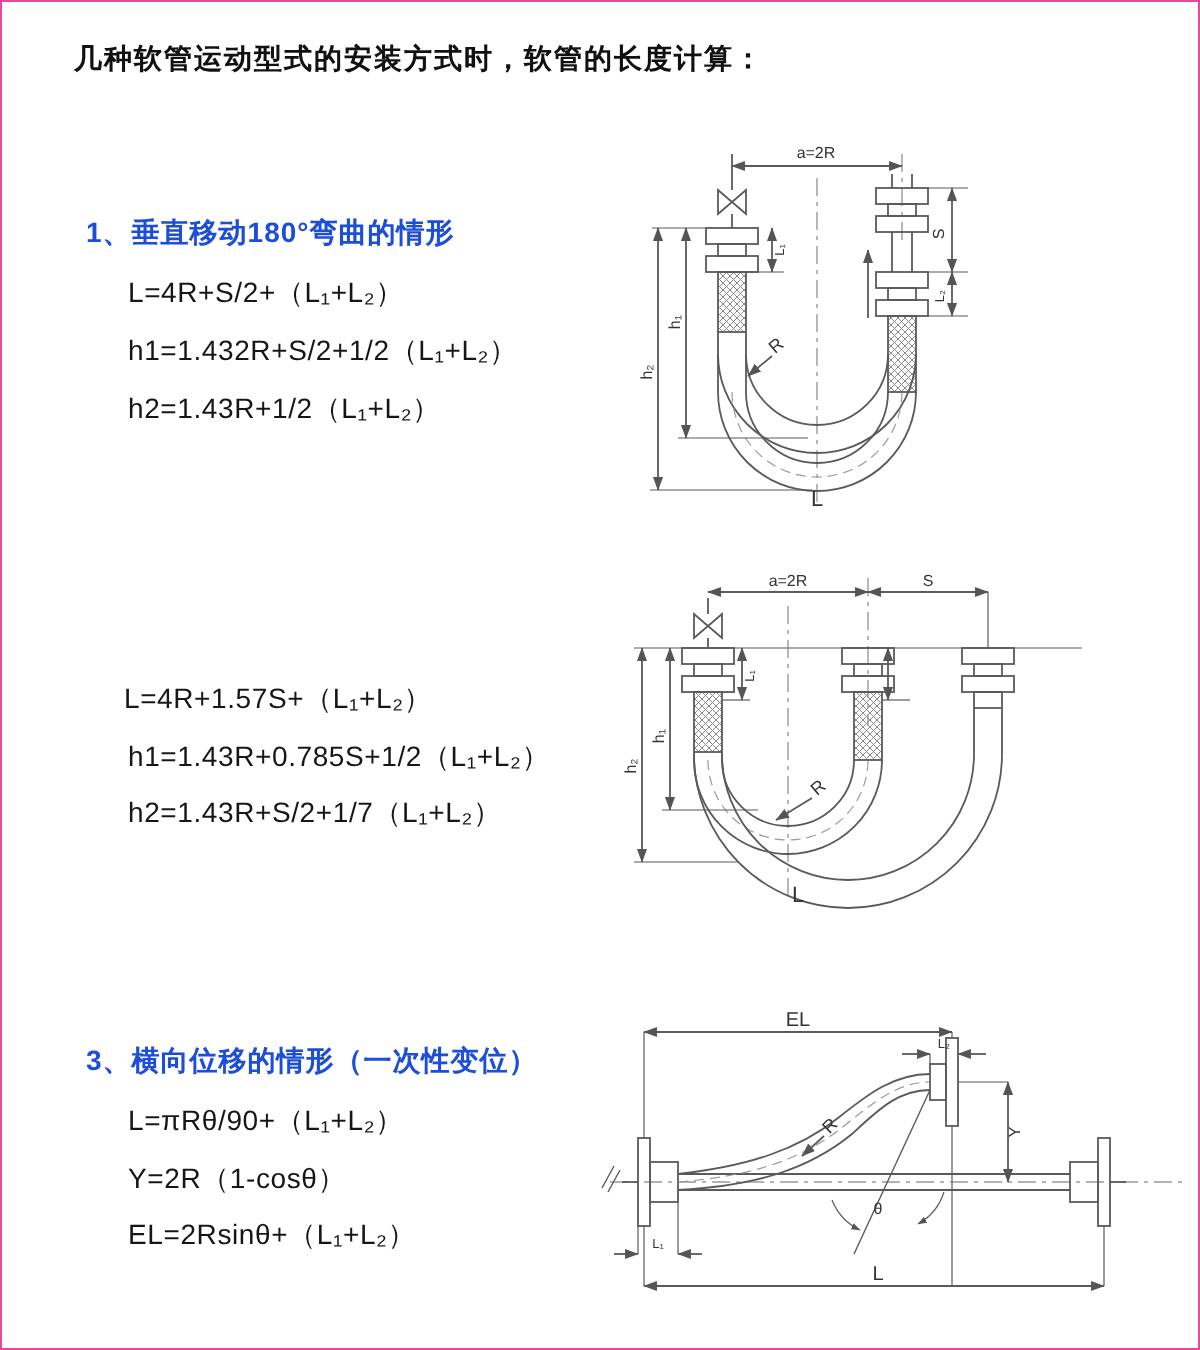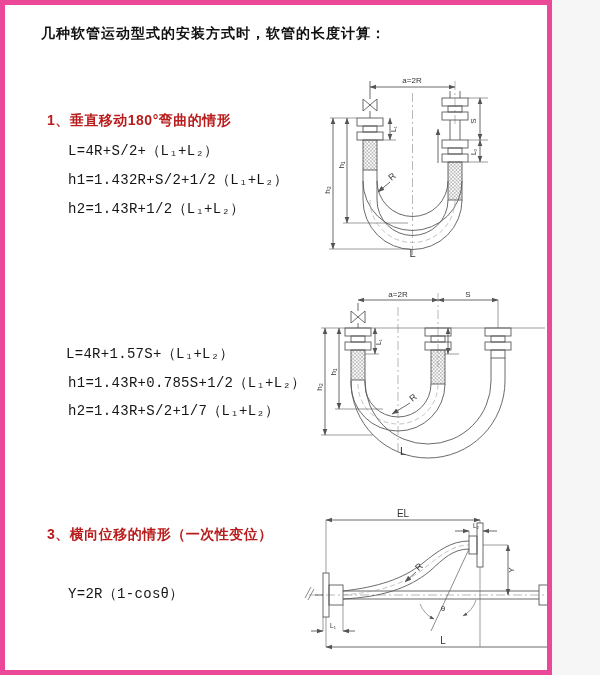--- a/index.html
+++ b/index.html
@@ -2,38 +2,38 @@
 <html><head>
 <meta charset="utf-8">
 <style>
   html,body{margin:0;padding:0;}
   body{
     width:600px;height:675px;
     background:#f6f6f6;
     font-family:"Liberation Sans","DejaVu Sans",sans-serif;
   }
   #page{
-    position:relative;width:552px;height:675px;
+    position:relative;width:600px;height:675px;
     background:#ffffff;
-    border:5px solid #ec4899;box-sizing:border-box;
+    border:1px solid #ec4899;box-sizing:border-box;
     overflow:hidden;
     color:#1a1a1a;
   }
   .doc-title{
     position:absolute;left:36px;top:20px;
     font-size:14px;font-weight:bold;letter-spacing:1px;color:#111;
     white-space:nowrap;
   }
   .sec-heading{
-    position:absolute;font-size:14px;font-weight:bold;color:#b91c1c;
+    position:absolute;font-size:14px;font-weight:bold;color:#1d4ed8;
     letter-spacing:0.5px;white-space:nowrap;
   }
   .formula{
     position:absolute;font-size:14px;color:#161616;
-    letter-spacing:0.3px;white-space:nowrap;font-family:Liberation Mono, monospace;
+    letter-spacing:0.3px;white-space:nowrap;
   }
   svg{position:absolute;overflow:visible;}
   svg text{fill:#333;font-family:"Liberation Sans","DejaVu Sans",sans-serif;}
 </style>
 </head>
 <body>
 
 <div id="page">
 
   <div class="doc-title">几种软管运动型式的安装方式时，软管的长度计算：</div>
@@ -41,21 +41,23 @@
   <div class="sec-heading" style="left:42px;top:107px">1、垂直移动180°弯曲的情形</div>
   <div class="formula" style="left:63px;top:137px">L=4R+S/2+（L₁+L₂）</div>
   <div class="formula" style="left:63px;top:166px">h1=1.432R+S/2+1/2（L₁+L₂）</div>
   <div class="formula" style="left:63px;top:195px">h2=1.43R+1/2（L₁+L₂）</div>
 
   <div class="formula" style="left:61px;top:340px">L=4R+1.57S+（L₁+L₂）</div>
   <div class="formula" style="left:63px;top:369px">h1=1.43R+0.785S+1/2（L₁+L₂）</div>
   <div class="formula" style="left:63px;top:397px">h2=1.43R+S/2+1/7（L₁+L₂）</div>
 
   <div class="sec-heading" style="left:42px;top:521px">3、横向位移的情形（一次性变位）</div>
+  <div class="formula" style="left:63px;top:551px">L=πRθ/90+（L₁+L₂）</div>
   <div class="formula" style="left:63px;top:580px">Y=2R（1-cosθ）</div>
+  <div class="formula" style="left:63px;top:608px">EL=2Rsinθ+（L₁+L₂）</div>
 
   <svg style="left:315px;top:60px" width="275" height="200" viewBox="0 0 275 200">
     <defs>
       <marker id="a1" viewBox="0 0 10 10" refX="9" refY="5" markerWidth="8" markerHeight="8" orient="auto-start-reverse">
         <path d="M0,1.5 L9.5,5 L0,8.5 z" fill="#555"></path>
       </marker>
       <pattern id="br1" width="3.5" height="3.5" patternUnits="userSpaceOnUse">
         <path d="M0,3.5 L3.5,0 M0,0 L3.5,3.5" stroke="#8a8a8a" stroke-width="0.5"></path>
       </pattern>
     </defs>

